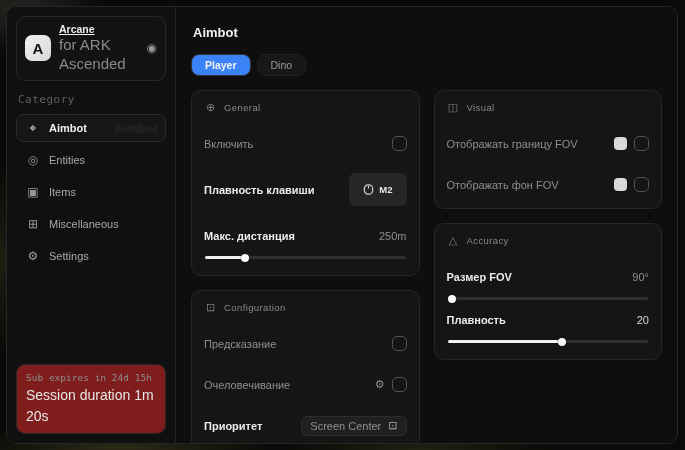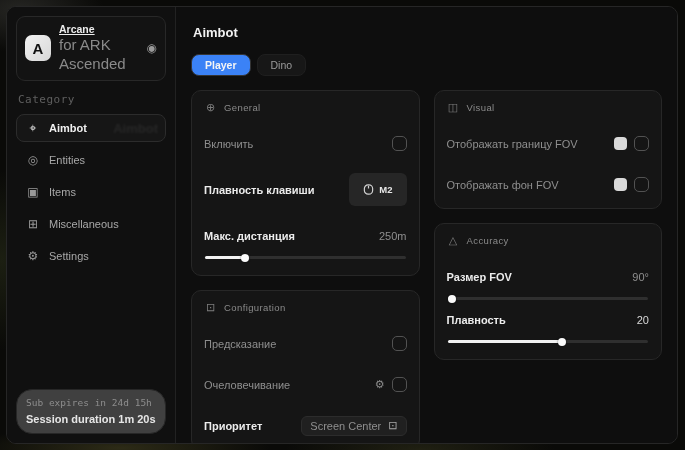--- a/index.html
+++ b/index.html
@@ -55,28 +55,28 @@
   .nav-icon { width: 14px; font-size: 12px; text-align: center; opacity: .9; }
   .nav-label { font-size: 11px; }
   .nav-item.active .nav-label { font-weight: bold; }
   .ghost {
     position: absolute; right: 7px; top: 6px;
     font-size: 13px; font-weight: 800; color: rgba(255,255,255,0.07);
     filter: blur(1px); pointer-events: none;
   }
   .sidebar-spacer { flex: 1; }
   .status-card {
-    border: 1px solid #272727; border-radius: 16px; padding: 6px 9px;
-    background: #404040; line-height: 1.5;
+    border: 1px solid #272727; border-radius: 9px; padding: 6px 9px;
+    background: #7f1d1d; line-height: 1.5;
   }
   .status-line1 {
     font-family: "DejaVu Sans Mono", monospace;
     color: #8d8d8d; font-size: 9.5px; white-space: nowrap;
   }
-  .status-line2 { color: #e6e6e6; font-size: 11px; font-weight: bold; }
+  .status-line2 { color: #e6e6e6; font-size: 14px; font-weight: normal; }
   
   .main { flex: 1; padding: 14px 15px; background: #0e0e0e; overflow: hidden; }
   .page-title { color: #f2f2f2; font-size: 13px; font-weight: bold; margin: 4px 0 14px 2px; }
   .tabs { display: flex; gap: 6px; margin-bottom: 14px; }
   .tab {
     font-size: 10.5px; color: #9b9b9b; background: #171717;
     padding: 4px 13px; border-radius: 8px; cursor: pointer; border: 1px solid #1f1f1f;
   }
   .tab.active { background: #3b82f6; color: #f5f5f5; border-color: #343434; font-weight: bold; }
   .grid { display: flex; gap: 14px; align-items: flex-start; }

